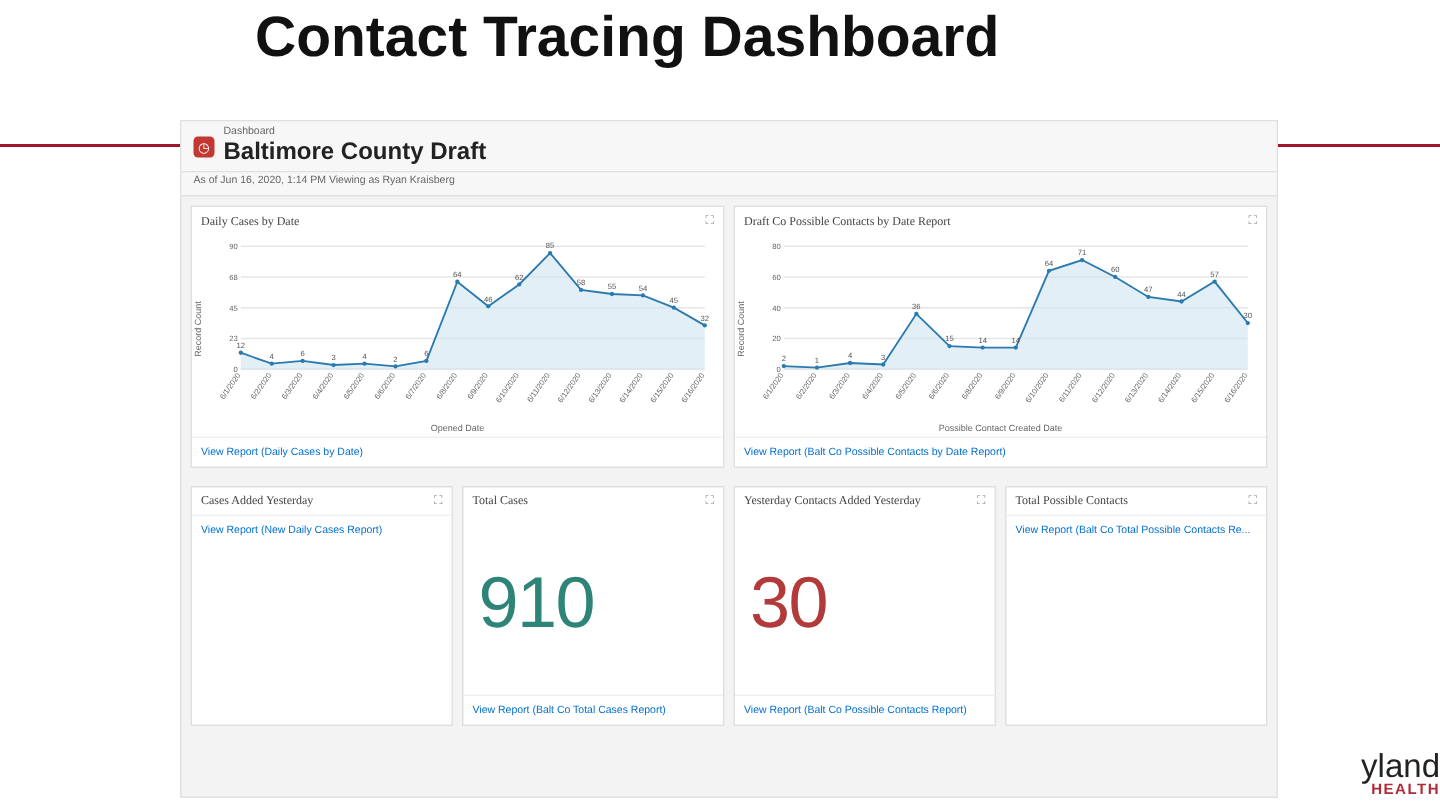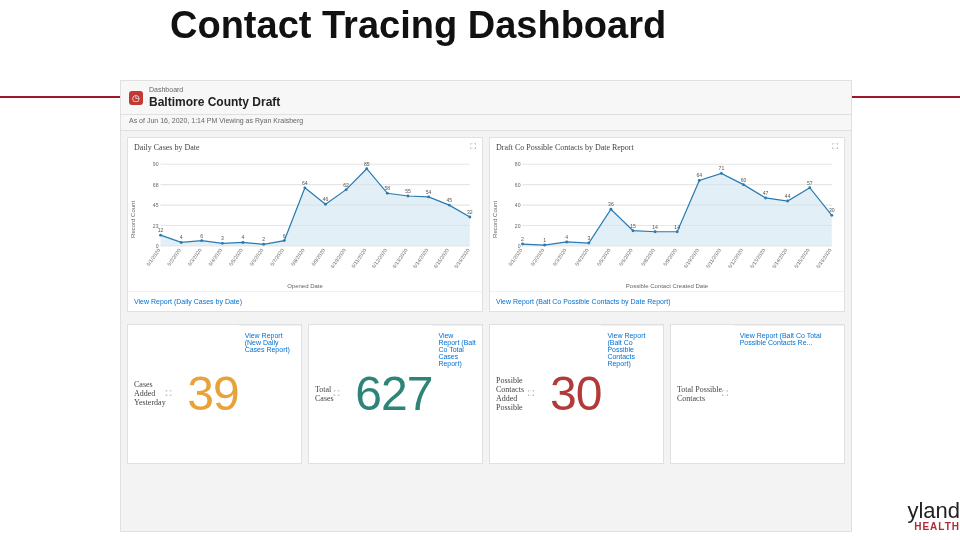--- a/index.html
+++ b/index.html
@@ -44,21 +44,21 @@
   }
   .app-logo {
     width: 14px; height: 14px;
     background: #c23934;
     border-radius: 3px;
     display:flex;align-items:center;justify-content:center;
     color:#fff;font-size:9px;
   }
   .app-header-text { line-height: 1.2; }
   .app-header-eyebrow { font-size: 7px; color: #666; }
-  .app-header-title { font-size: 12px; font-weight: 700; color: #222; text-align: center; }
+  .app-header-title { font-size: 16px; font-weight: 700; color: #222; text-align: center; }
   .app-subhead {
     padding: 2px 8px 6px; font-size: 7px; color: #666;
     border-bottom: 1px solid #e0e0e0;
     background: #f7f7f7;
   }
   .panels {
     display: grid;
     grid-template-columns: 1fr 1fr;
     grid-template-rows: auto auto;
     gap: 6px;
@@ -103,22 +103,22 @@
   }
   .kpi-row {
     display: grid;
     grid-template-columns: repeat(4, 1fr);
     gap: 6px;
     padding: 0 6px 6px;
   }
   .kpi-panel {
     background:#fff;
     border:1px solid #e0e0e0;
-    display:flex; 
-    height: 140px;
+    display:flex; flex-direction:column;
+    height: 160px;
   }
   .kpi-value {
     flex:1;
     display:flex; align-items:center; justify-content:flex-start;
     padding-left:10px;
     font-size: 48px;
     font-weight: 300;
     letter-spacing: -1px;
   }
   .brand {
@@ -298,34 +298,33 @@
       <div class="view-link">View Report (Balt Co Possible Contacts by Date Report)</div>
     </div>
   </div>
 
   <div class="kpi-row" id="kpi-row">
       <div class="kpi-panel">
         <div class="panel-header">
           <span>Cases Added Yesterday</span>
           <span class="expand-icon">⛶</span>
         </div>
-        <div class="kpi-value" style="color:#e8a23a">39</div>
         <div class="view-link">View Report (New Daily Cases Report)</div>
       </div>
       <div class="kpi-panel">
         <div class="panel-header">
           <span>Total Cases</span>
           <span class="expand-icon">⛶</span>
         </div>
-        <div class="kpi-value" style="color:#2e8577">627</div>
+        <div class="kpi-value" style="color:#2e8577">910</div>
         <div class="view-link">View Report (Balt Co Total Cases Report)</div>
       </div>
       <div class="kpi-panel">
         <div class="panel-header">
-          <span>Possible Contacts Added Possible</span>
+          <span>Yesterday Contacts Added Yesterday</span>
           <span class="expand-icon">⛶</span>
         </div>
         <div class="kpi-value" style="color:#b23a3a">30</div>
         <div class="view-link">View Report (Balt Co Possible Contacts Report)</div>
       </div>
       <div class="kpi-panel">
         <div class="panel-header">
           <span>Total Possible Contacts</span>
           <span class="expand-icon">⛶</span>
         </div>

